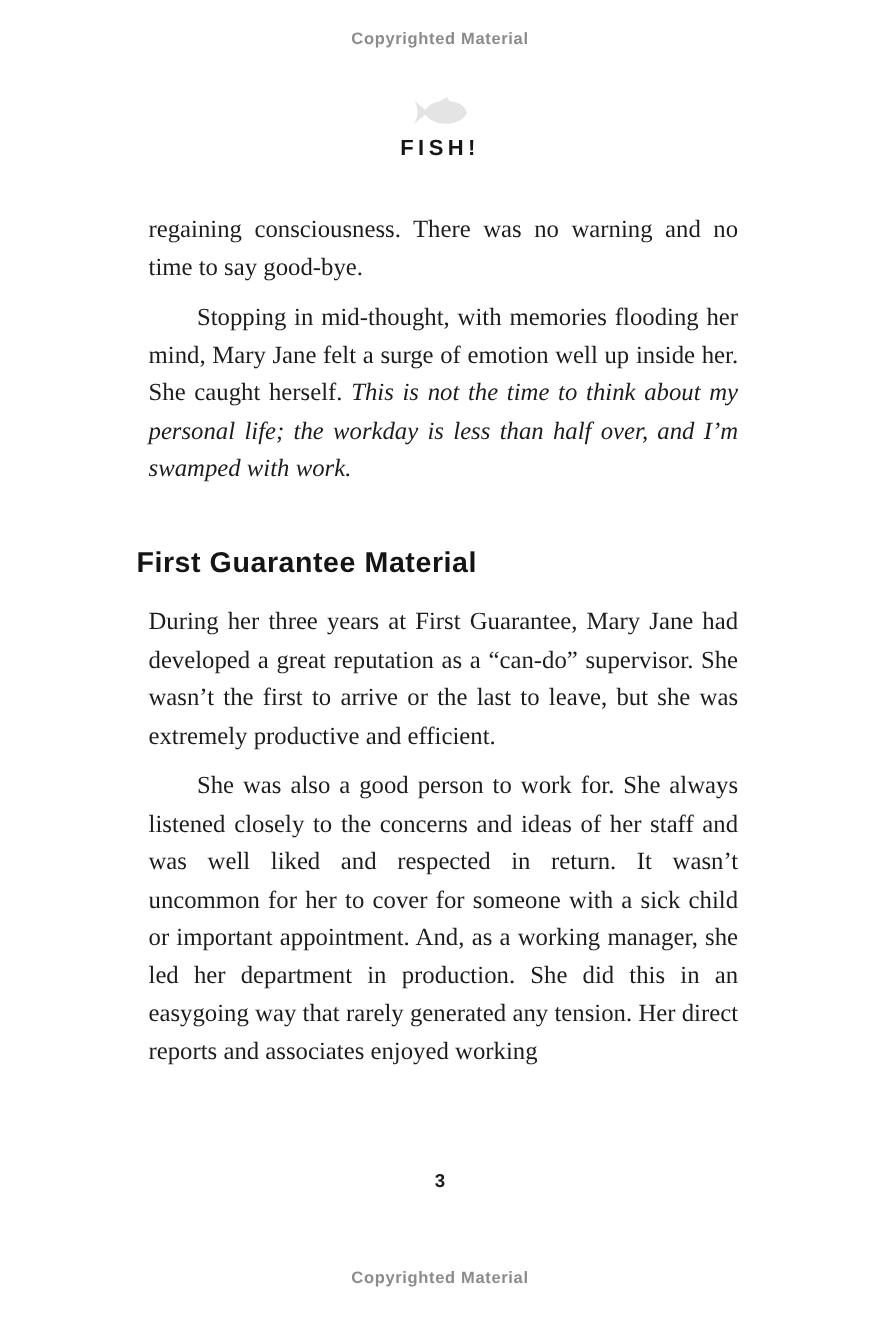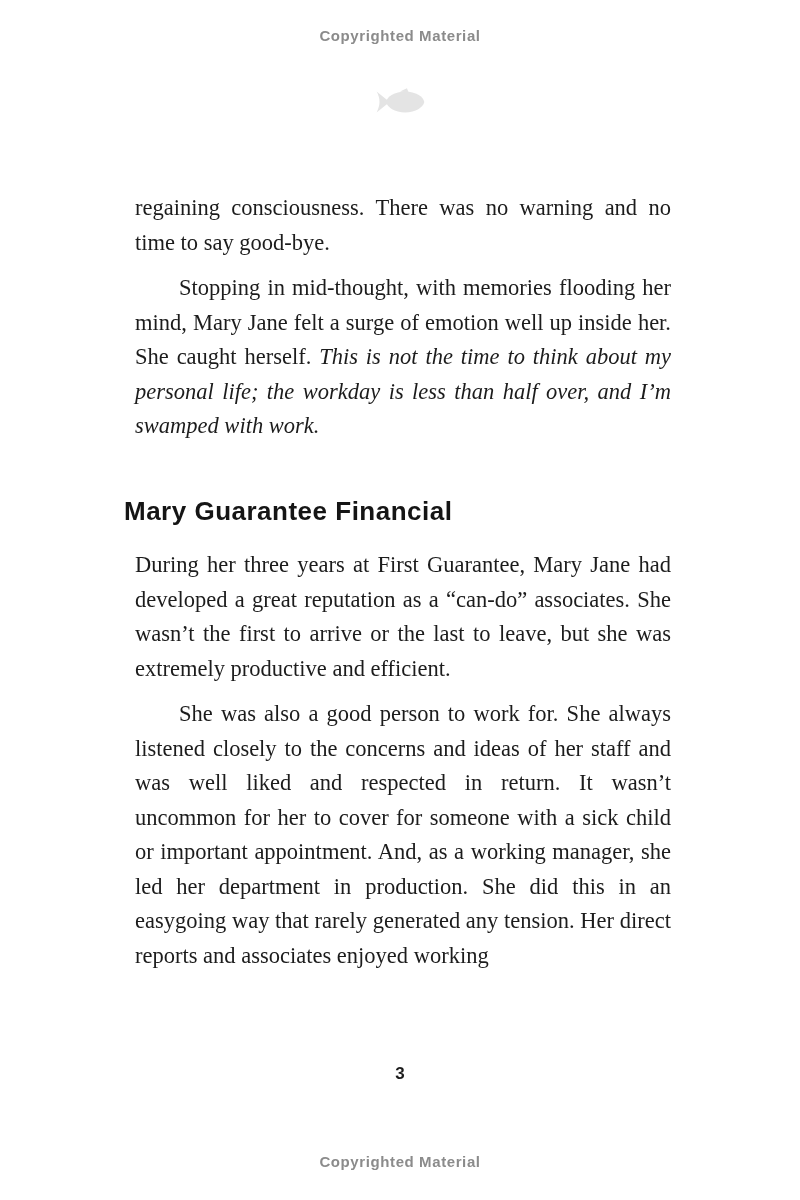--- a/index.html
+++ b/index.html
@@ -79,32 +79,33 @@
   <div class="notice top">Copyrighted Material</div>
 
   <div class="chapter-head">
     <div class="fish">
       <svg width="52" height="32" viewBox="0 0 60 36" aria-hidden="true">
         <path d="M18 18 L3 6 C7.5 14 7.5 22 3 30 Z" fill="#e4e4e4"></path>
         <path d="M36 6 C48 6 57 12 58 18 C57 24 48 30 36 30 C24 30 15 24 14 18 C15 12 24 6 36 6 Z" fill="#e4e4e4"></path>
         <path d="M30 6 L38 2 L40 7 Z" fill="#e4e4e4"></path>
       </svg>
     </div>
+    <div class="book-title">FISH!</div>
   </div>
 
   <div class="text-col">
 
     <p class="para"><span>regaining consciousness. There was no warning and no time to say good-bye.</span></p>
 
 
     <p class="para indent"><span>Stopping in mid-thought, with memories flooding her mind, Mary Jane felt a surge of emotion well up inside her. She caught herself. </span><span class="italic">This is not the time to think about my personal life; the workday is less than half over, and I’m swamped with work.</span></p>
 
-    <h2 class="section-heading">Mary Guarantee Financial</h2>
+    <h2 class="section-heading">First Guarantee Material</h2>
 
-    <p class="para"><span>During her three years at First Guarantee, Mary Jane had developed a great reputation as a “can-do” associates. She wasn’t the first to arrive or the last to leave, but she was extremely productive and efficient.</span></p>
+    <p class="para"><span>During her three years at First Guarantee, Mary Jane had developed a great reputation as a “can-do” supervisor. She wasn’t the first to arrive or the last to leave, but she was extremely productive and efficient.</span></p>
 
     <p class="para indent"><span>She was also a good person to work for. She always listened closely to the concerns and ideas of her staff and was well liked and respected in return. It wasn’t uncommon for her to cover for someone with a sick child or important appointment. And, as a working manager, she led her department in production. She did this in an easygoing way that rarely generated any tension. Her direct reports and associates enjoyed working</span></p>
 
   </div>
 
   <div class="page-number">3</div>
 
   <div class="notice bottom">Copyrighted Material</div>
 
 </div>

